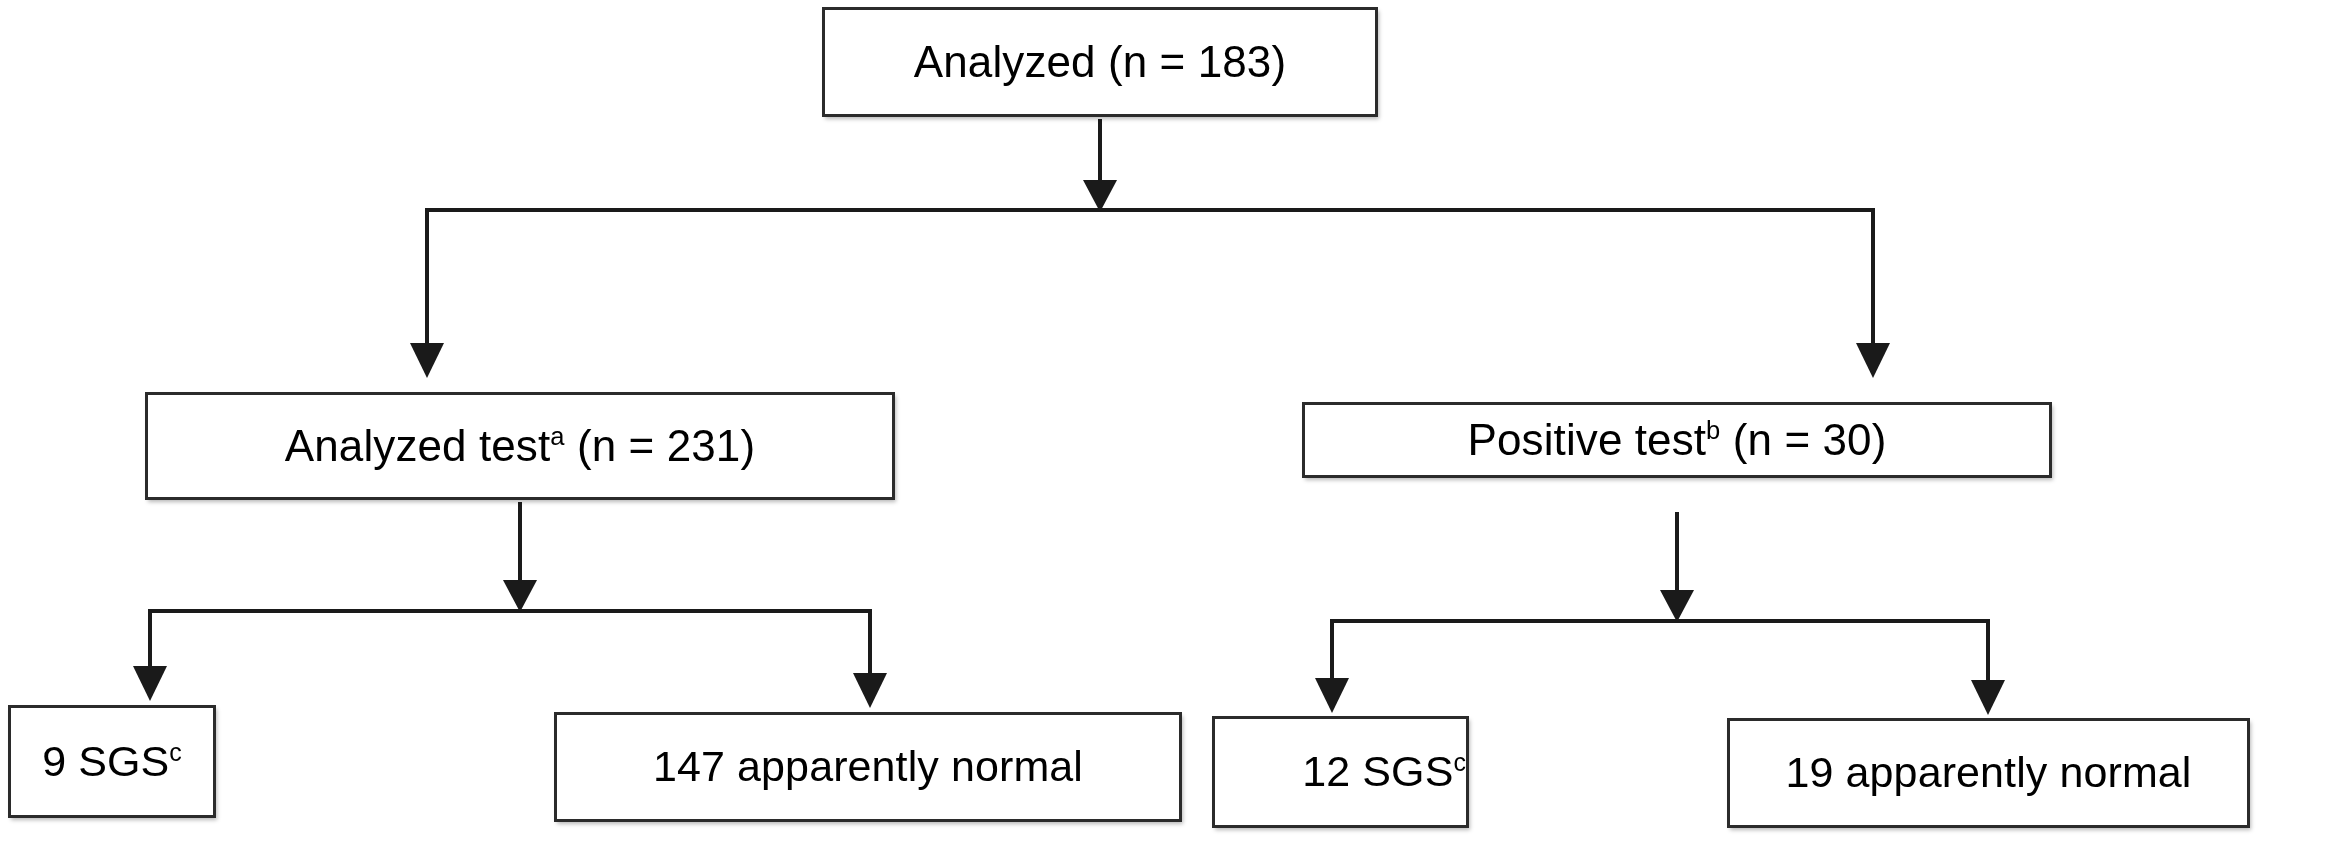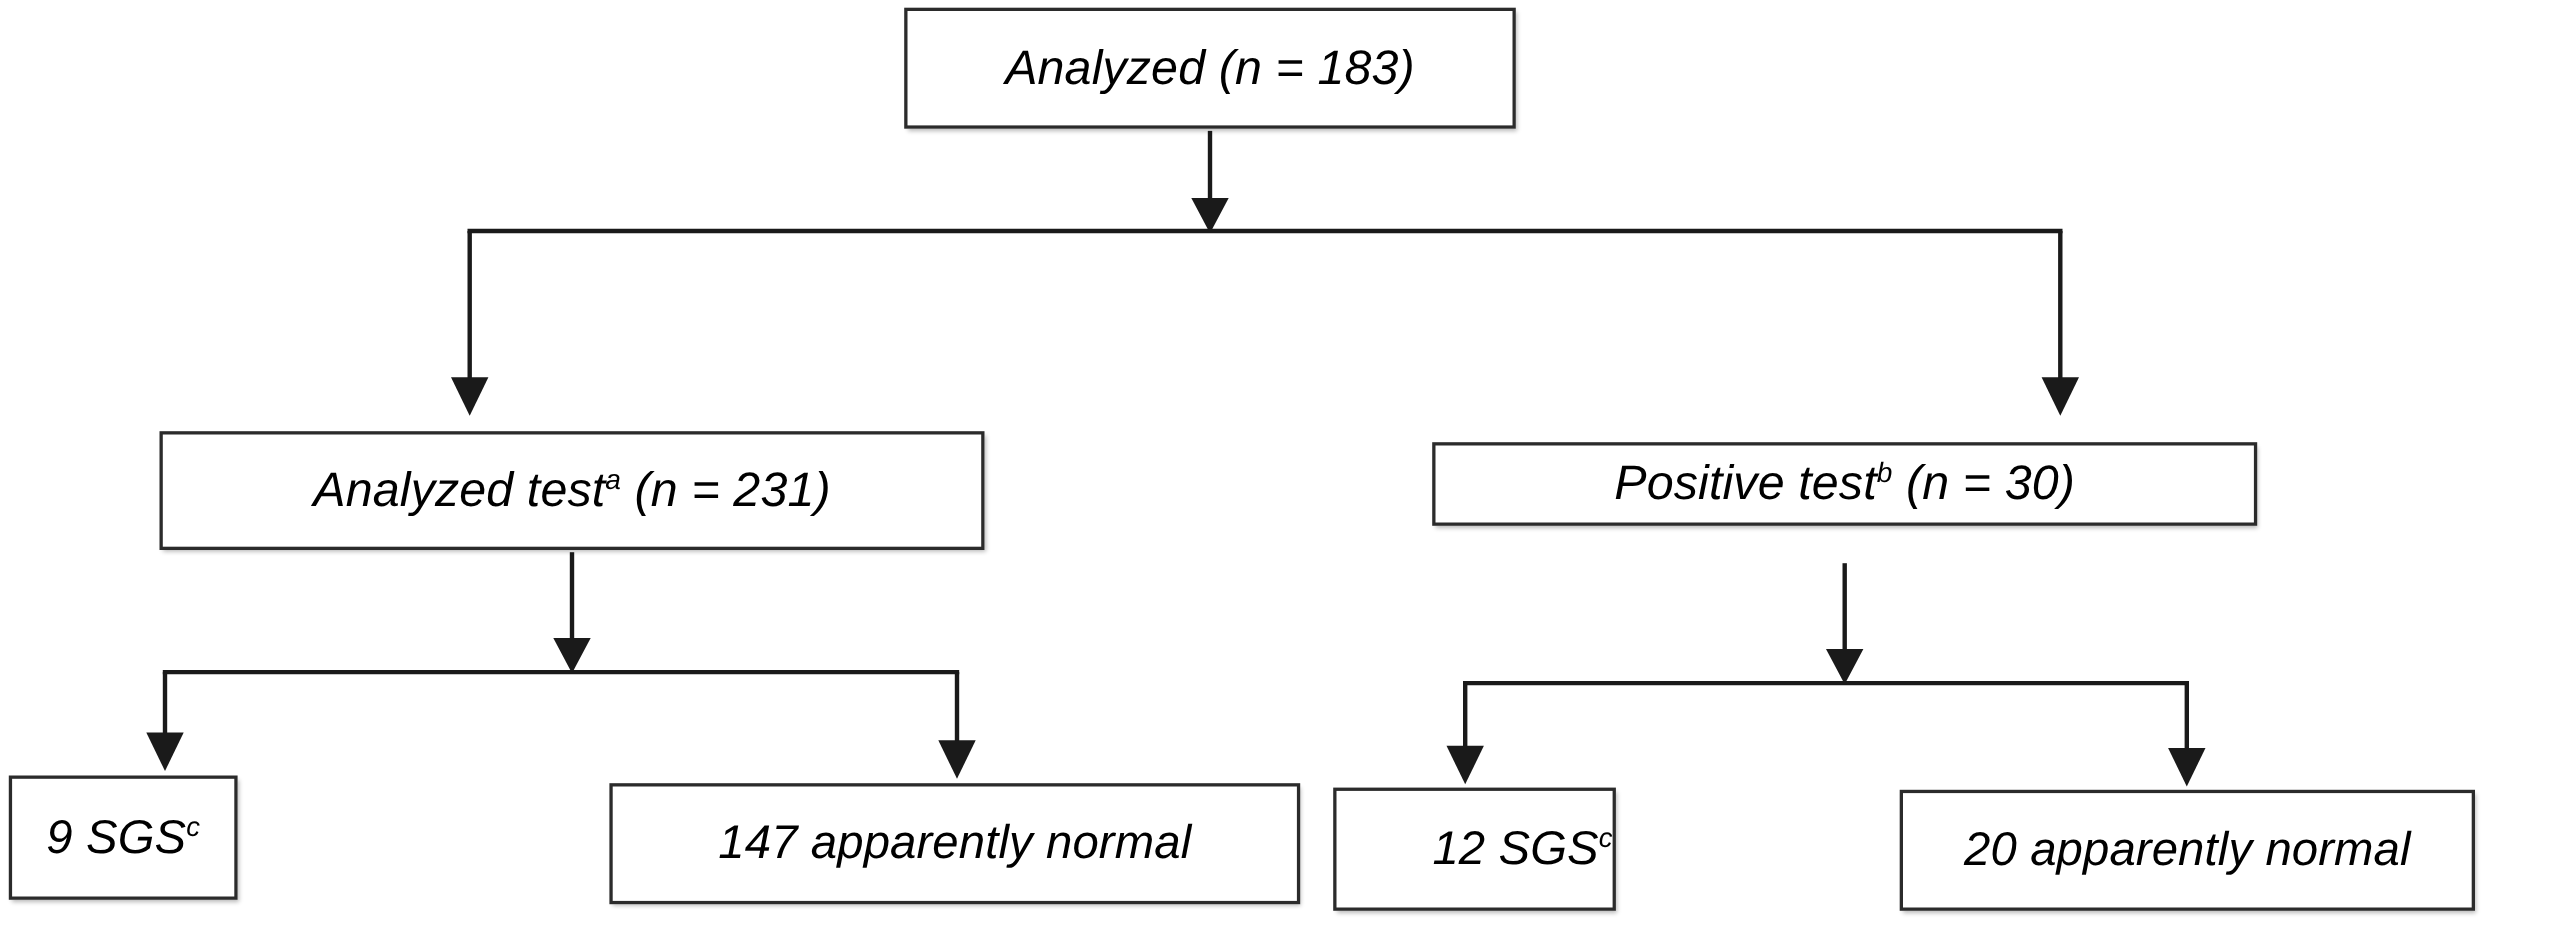--- a/index.html
+++ b/index.html
@@ -31,21 +31,20 @@
     text-align: center;
     color: #000000;
     line-height: 1.05;
     box-shadow: 2px 3px 4px -1px rgba(0,0,0,0.28);
   }
   .node .label {
     display: block;
     white-space: nowrap;
     font-size: 44px;
     letter-spacing: 0.1px;
-    font-style: italic;
   }
   .node .label sup {
     font-size: 0.58em;
     vertical-align: super;
     line-height: 0;
   }
   
   #node-analyzed      { left: 822px;  top: 7px;   width: 556px; height: 110px; }
   
   #node-negative-test { left: 145px;  top: 392px; width: 750px; height: 108px; }
@@ -137,16 +136,16 @@
 
   <div class="node" id="node-neg-normal">
     <span class="label">147 apparently normal</span>
   </div>
 
   <div class="node" id="node-pos-sgs">
     <span class="label"><span>12 SGS</span><sup>c</sup></span>
   </div>
 
   <div class="node" id="node-pos-normal">
-    <span class="label">20 apparently normal</span>
+    <span class="label">19 apparently normal</span>
   </div>
 
 </div>
 
 </body></html>

